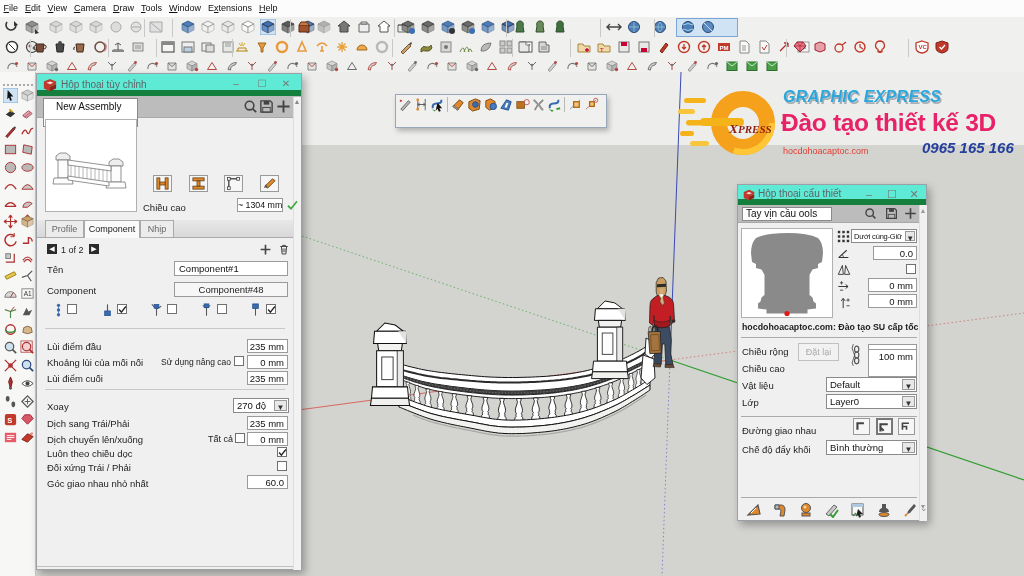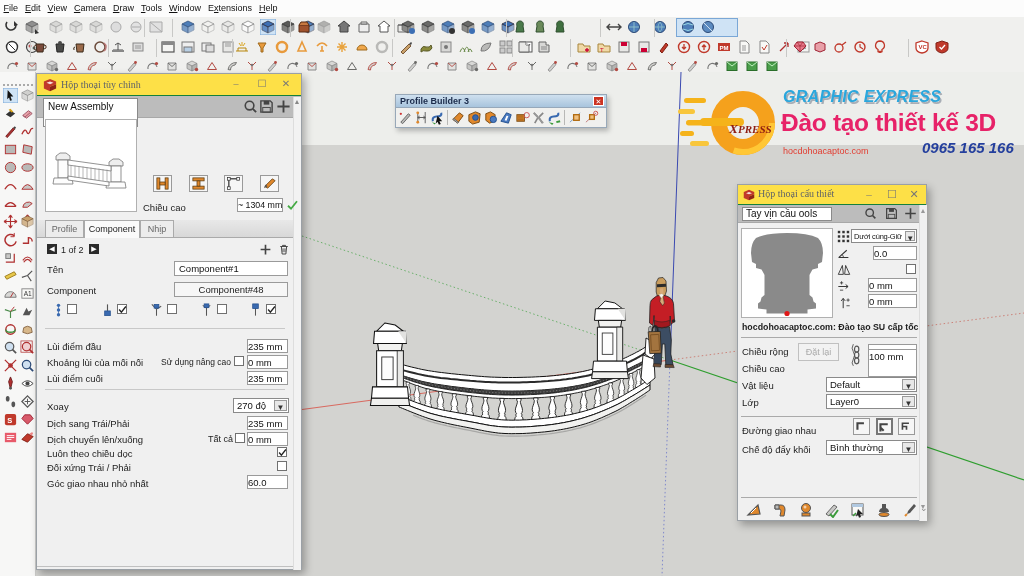--- a/index.html
+++ b/index.html
@@ -6,28 +6,28 @@
 .abs{position:absolute;}
 .menubar{left:0;top:0;width:1024px;height:17px;background:#fcfcfc;font-size:9px;color:#111;}
 .menubar span{display:inline-block;padding:3px 3.5px 0 3.5px;}
 .menubar u{text-decoration:underline;}
 .tb{white-space:nowrap;}
 .ic{display:inline-block;vertical-align:top;margin:1px 2px;}
 .sep{display:inline-block;width:1px;height:18px;background:#c8c8c6;margin:1px 4px;vertical-align:top;}
 .canvas{left:36px;top:72px;width:988px;height:504px;background:#d3d3d0;}
 .sky{position:absolute;left:0;top:0;width:988px;height:73px;background:#edeeeb;}
 .dlg{background:#f0f0f0;border:1px solid #9aa0a6;box-shadow:3px 4px 8px rgba(0,0,0,0.3);}
-.titlebar{height:22px;background:#fde047;border-bottom:1px solid #15803d;position:relative;font-family:Liberation Serif, serif;}
+.titlebar{height:22px;background:#5eead4;border-bottom:6px solid #15803d;position:relative;}
 .titlebar .t{position:absolute;left:24px;top:5px;font-size:10px;color:#5f6368;white-space:nowrap;}
 .wbtn{position:absolute;top:0;width:26px;height:21px;color:#777;font-size:10px;text-align:center;line-height:20px;}
 .graybar{background:#bcbcbc;border-bottom:1px solid #a8a8a8;position:relative;}
 .inp{background:#fff;border:1px solid #8a8a8a;font-size:10px;color:#111;position:absolute;white-space:nowrap;}
 .lab{position:absolute;font-size:9.5px;color:#222;white-space:nowrap;}
 .cb{position:absolute;width:10px;height:10px;background:#fff;border:1px solid #707070;}
-.fld{position:absolute;background:#fff;border:1px solid #9a9a9a;font-size:9.5px;color:#111;text-align:left;padding-right:3px;white-space:nowrap;}
+.fld{position:absolute;background:#fff;border:1px solid #9a9a9a;font-size:9.5px;color:#111;text-align:right;padding-right:3px;white-space:nowrap;}
 .drop{position:absolute;background:#fff;border:1px solid #8a8a8a;font-size:9.5px;color:#111;padding-left:3px;white-space:nowrap;}
 .drop .ar{position:absolute;right:1px;top:1px;bottom:1px;width:13px;background:#e8e8e8;border:1px solid #999;font-size:8px;text-align:center;color:#333;}
 </style></head><body>
 <div class="abs menubar"><span><u>F</u>ile</span><span><u>E</u>dit</span><span><u>V</u>iew</span><span><u>C</u>amera</span><span><u>D</u>raw</span><span><u>T</u>ools</span><span><u>W</u>indow</span><span>E<u>x</u>tensions</span><span><u>H</u>elp</span></div>
 <div class="abs tb" style="left:2px;top:18px;"><span class="ic"><svg width="16" height="16" viewBox="0 0 16 16">
         <path d="M3 3 A5 5 0 1 0 12 6" fill="none" stroke="#333" stroke-width="1.6"></path>
         <path d="M10 2 l4 4 -4 1 z" fill="#333"></path>
       </svg></span><span class="ic"><svg width="16" height="16" viewBox="0 0 16 16">
         <path d="M8 2 L14 5 L8 8 L2 5 Z" fill="#8f8f8f" stroke="#555" stroke-width="0.7"></path>
         <path d="M2 5 L8 8 L8 14 L2 11 Z" fill="#8f8f8f" stroke="#555" stroke-width="0.7" opacity="0.75"></path>
@@ -659,21 +659,21 @@
         <path d="M1 4 L8 1 L15 4 L15 7 L8 10 L8 15 L1 12 Z" fill="#c0392b"></path>
         <path d="M8 10 L15 7 L15 12 L8 15 Z" fill="#8e2418"></path>
         <path d="M4 5.5 L8 4 L12 5.5 L8 7 Z" fill="#fff" opacity="0.85"></path>
       </svg>
 <span class="t">Hộp thoại tùy chỉnh</span>
 <span class="wbtn" style="right:52px">–</span>
       <span class="wbtn" style="right:26px">☐</span>
       <span class="wbtn" style="right:2px">✕</span>
     </div>
     <div class="graybar" style="height:22px">
-<div class="inp" style="left:6px;top:2px;width:95px;height:29px;line-height:15px;padding-left:4px">New Assembly</div>
+<div class="inp" style="left:6px;top:2px;width:95px;height:29px;line-height:15px;padding-left:12px">New Assembly</div>
 <svg width="15" height="15" style="position:absolute;left:206px;top:3px" viewBox="0 0 16 16">
         <circle cx="7" cy="7" r="4.6" fill="none" stroke="#444" stroke-width="1.7"></circle>
         <path d="M10.5 10.5 L14 14" stroke="#444" stroke-width="2"></path>
       </svg>
 <svg width="15" height="15" style="position:absolute;left:222px;top:3px" viewBox="0 0 16 16">
         <path d="M2 2 h10 l2 2 v10 h-12 z" fill="none" stroke="#444" stroke-width="1.5"></path>
         <rect x="5" y="2" width="6" height="4" fill="#444"></rect>
         <rect x="4" y="9" width="8" height="5" fill="none" stroke="#444"></rect>
       </svg>
 <svg width="15" height="15" style="position:absolute;left:239px;top:3px" viewBox="0 0 16 16">
@@ -800,24 +800,20 @@
         <path d="M1.5 6 l3 3.5 L10.5 2" fill="none" stroke="#222" stroke-width="1.8"></path>
       </svg>
     </div>
     <span class="lab" style="left:10px;top:388px">Đối xứng Trái / Phải</span>
     <div class="cb" style="left:240px;top:387px"></div>
     <span class="lab" style="left:10px;top:404px">Góc giao nhau nhỏ nhất</span>
     <div class="fld" style="left:210px;top:401px;width:41px;height:14px;line-height:13px">60.0</div>
     <div class="abs" style="left:0px;top:492px;width:256px;height:1px;background:#c0c0c0"></div>
   </div>
 <div class="abs" style="left:395px;top:94px;width:212px;height:34px;background:#f0f0ee;border:1px solid #98a8b8;box-shadow:2px 3px 5px rgba(0,0,0,0.25)">
-    <div style="height:13px;background:linear-gradient(#cfe0ef,#a8c4dd);position:relative;border-bottom:1px solid #96a8ba">
-<span style="position:absolute;left:4px;top:1px;font-size:9px;font-weight:bold;color:#1a2a4a">Profile Builder 3</span>
-<span style="position:absolute;right:2px;top:1px;width:11px;height:10px;background:#cc3322;border:1px solid #fff;color:#fff;font-size:7px;line-height:9px;text-align:center">✕</span>
-    </div>
     <div style="position:relative;height:20px;padding-top:1px;white-space:nowrap">
       <svg width="15" height="15" viewBox="0 0 16 16" style="position:absolute;left:2px;top:2px">
         <path d="M3 13 L11 4 l2 1.5 -8 9 z" fill="#b9b9b7" stroke="#666"></path>
         <circle cx="3" cy="4" r="1.2" fill="#c33"></circle>
       </svg>
       <svg width="15" height="15" viewBox="0 0 16 16" style="position:absolute;left:18px;top:2px">
         <path d="M4 2 v12 M12 2 v12" stroke="#888" stroke-width="1.4"></path>
         <path d="M4 8 h8 M4 8 l2 -1.5 M4 8 l2 1.5 M12 8 l-2 -1.5 M12 8 l-2 1.5" stroke="#555" fill="none"></path>
         <circle cx="4" cy="3" r="1.5" fill="#e0882c"></circle>
         <circle cx="4" cy="13" r="1.5" fill="#e0882c"></circle>

